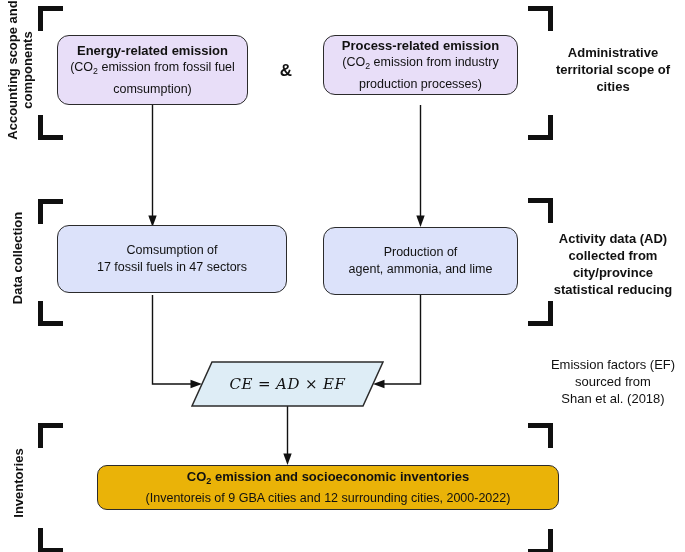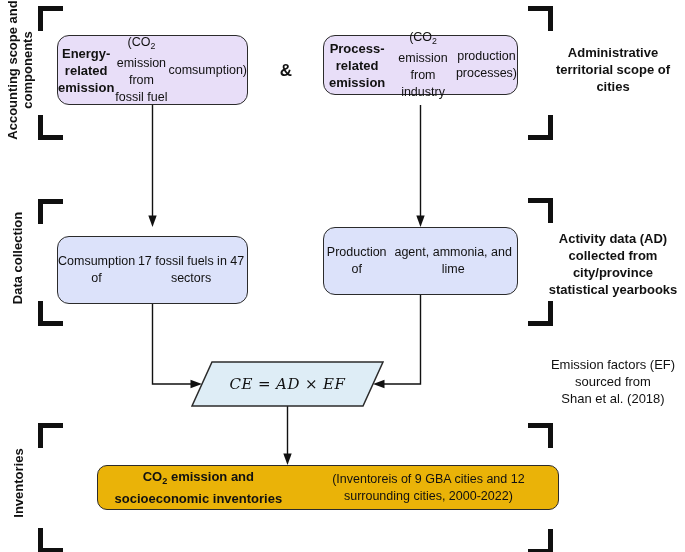--- a/index.html
+++ b/index.html
@@ -25,21 +25,21 @@
     position:absolute;
     transform:translate(-50%,-50%) rotate(-90deg);
     font-weight:bold; font-size:13px; line-height:15px;
     white-space:nowrap; text-align:center; z-index:1;
   }
 
   
   .node {
     position:absolute; box-sizing:border-box;
     border:1.5px solid #2b2b2b; border-radius:12px;
-    display:flex; flex-direction:row; justify-content:center; align-items:center;
+    display:flex; flex-direction:column; justify-content:center; align-items:center;
     text-align:center; font-size:12.5px; line-height:17px; z-index:2;
   }
   .node .title { font-weight:bold; font-size:13px; }
   .node.purple { background:#E8DEF8; }
   .node.blue   { background:#DCE2FA; }
   .node.teal   { background:#eab308; border-radius:10px;margin-left:40px; }
   .sub { font-size:0.7em; vertical-align:-0.35em; }
 
   .amp { position:absolute; font-weight:bold; font-size:17px; text-align:center; z-index:2; }
 
@@ -112,21 +112,21 @@
   </div>
 
   <div class="amp" style="left:268px;top:61px;width:36px">&amp;</div>
 
   <div class="node purple" style="left:323px;top:35px;width:195px;height:60px">
     <div class="title">Process-related emission</div>
     <div><span>(CO</span><span class="sub">2</span><span> emission from industry</span></div>
     <div>production processes)</div>
   </div>
 
-  <div class="node blue" style="left:57px;top:236px;width:191px;height:68px">
+  <div class="node blue" style="left:57px;top:225px;width:230px;height:68px">
     <div>Comsumption of</div>
     <div>17 fossil fuels in 47 sectors</div>
   </div>
 
   <div class="node blue" style="left:323px;top:227px;width:195px;height:68px">
     <div>Production of</div>
     <div>agent, ammonia, and lime</div>
   </div>
 
   <div class="formula">
@@ -145,21 +145,21 @@
   <div class="rlabel" style="top:44px">
     <div>Administrative</div>
     <div>territorial scope of</div>
     <div>cities</div>
   </div>
 
   <div class="rlabel" style="top:230px">
     <div>Activity data (AD)</div>
     <div>collected from</div>
     <div>city/province</div>
-    <div>statistical yearbooks</div>
+    <div>statistical reducing</div>
   </div>
 
   <div class="rlabel regular" style="top:356px">
     <div>Emission factors (EF)</div>
     <div>sourced from</div>
     <div>Shan et al. (2018)</div>
   </div>
 
 </div>
 

